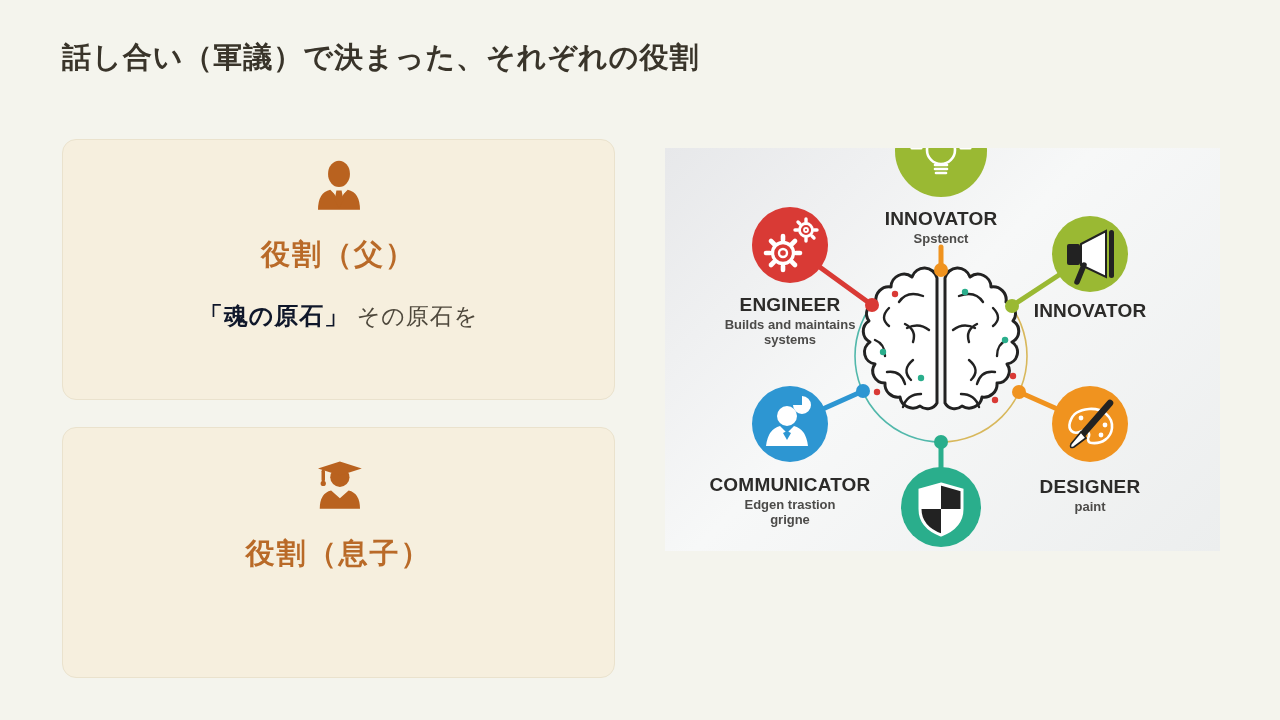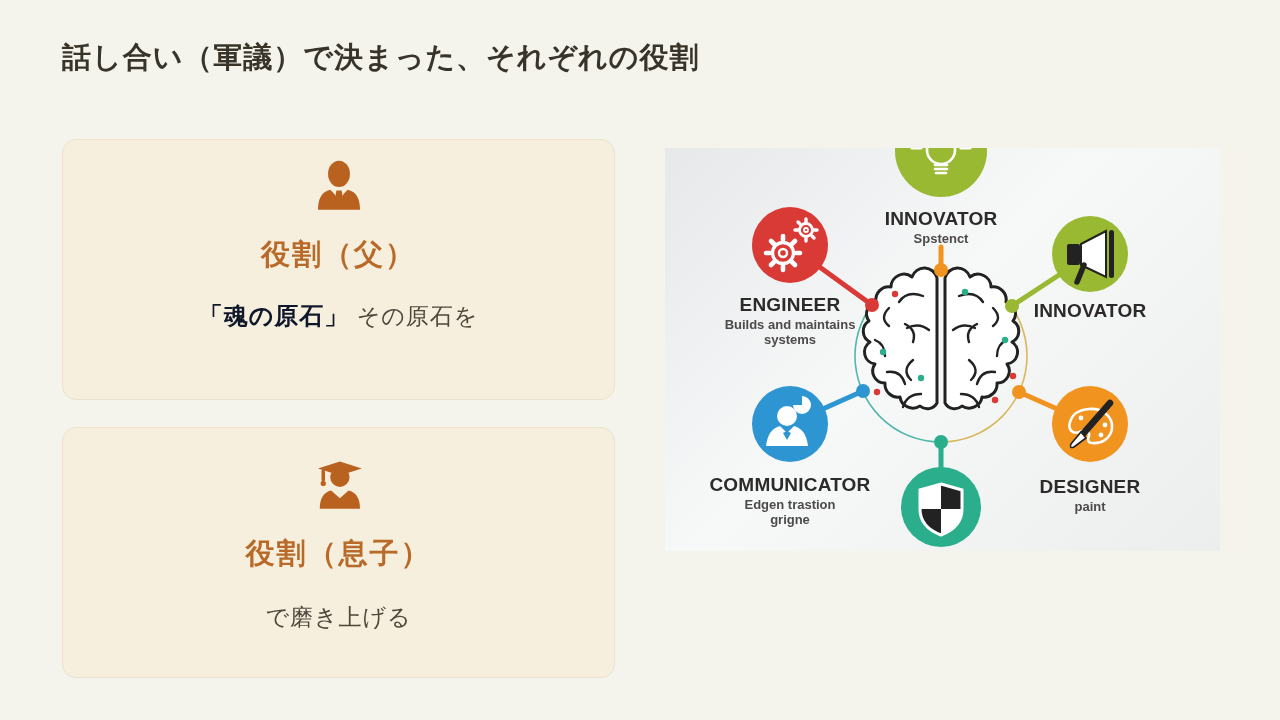--- a/index.html
+++ b/index.html
@@ -68,21 +68,20 @@
       <svg viewBox="0 0 64 64">
         <circle cx="33" cy="22" r="11" fill="#b9621f"></circle>
         <path d="M10,58 Q10,40 23,37 L33,46 L43,37 Q56,40 56,58 Z" fill="#b9621f"></path>
         <path d="M33,4 L58,12 L33,20 L8,12 Z" fill="#b9621f"></path>
         <rect x="12" y="13" width="4" height="14" rx="2" fill="#b9621f"></rect>
         <circle cx="14" cy="29" r="3" fill="#b9621f"></circle>
       </svg>
     </div>
     <div class="card-heading">役割（息子）</div>
     <p class="card-body">
-        <span class="line">で磨き上げる</span>
       </p>
   </div>
 
   <div class="infographic">
     <svg viewBox="0 0 555 403">
 
       <g stroke-linecap="round">
         <line x1="276" y1="99" x2="276" y2="121" stroke="#f0931f" stroke-width="5"></line>
         <line x1="156" y1="120" x2="207" y2="157" stroke="#d93a35" stroke-width="5"></line>
         <line x1="394" y1="127" x2="347" y2="158" stroke="#9ab933" stroke-width="5"></line>

